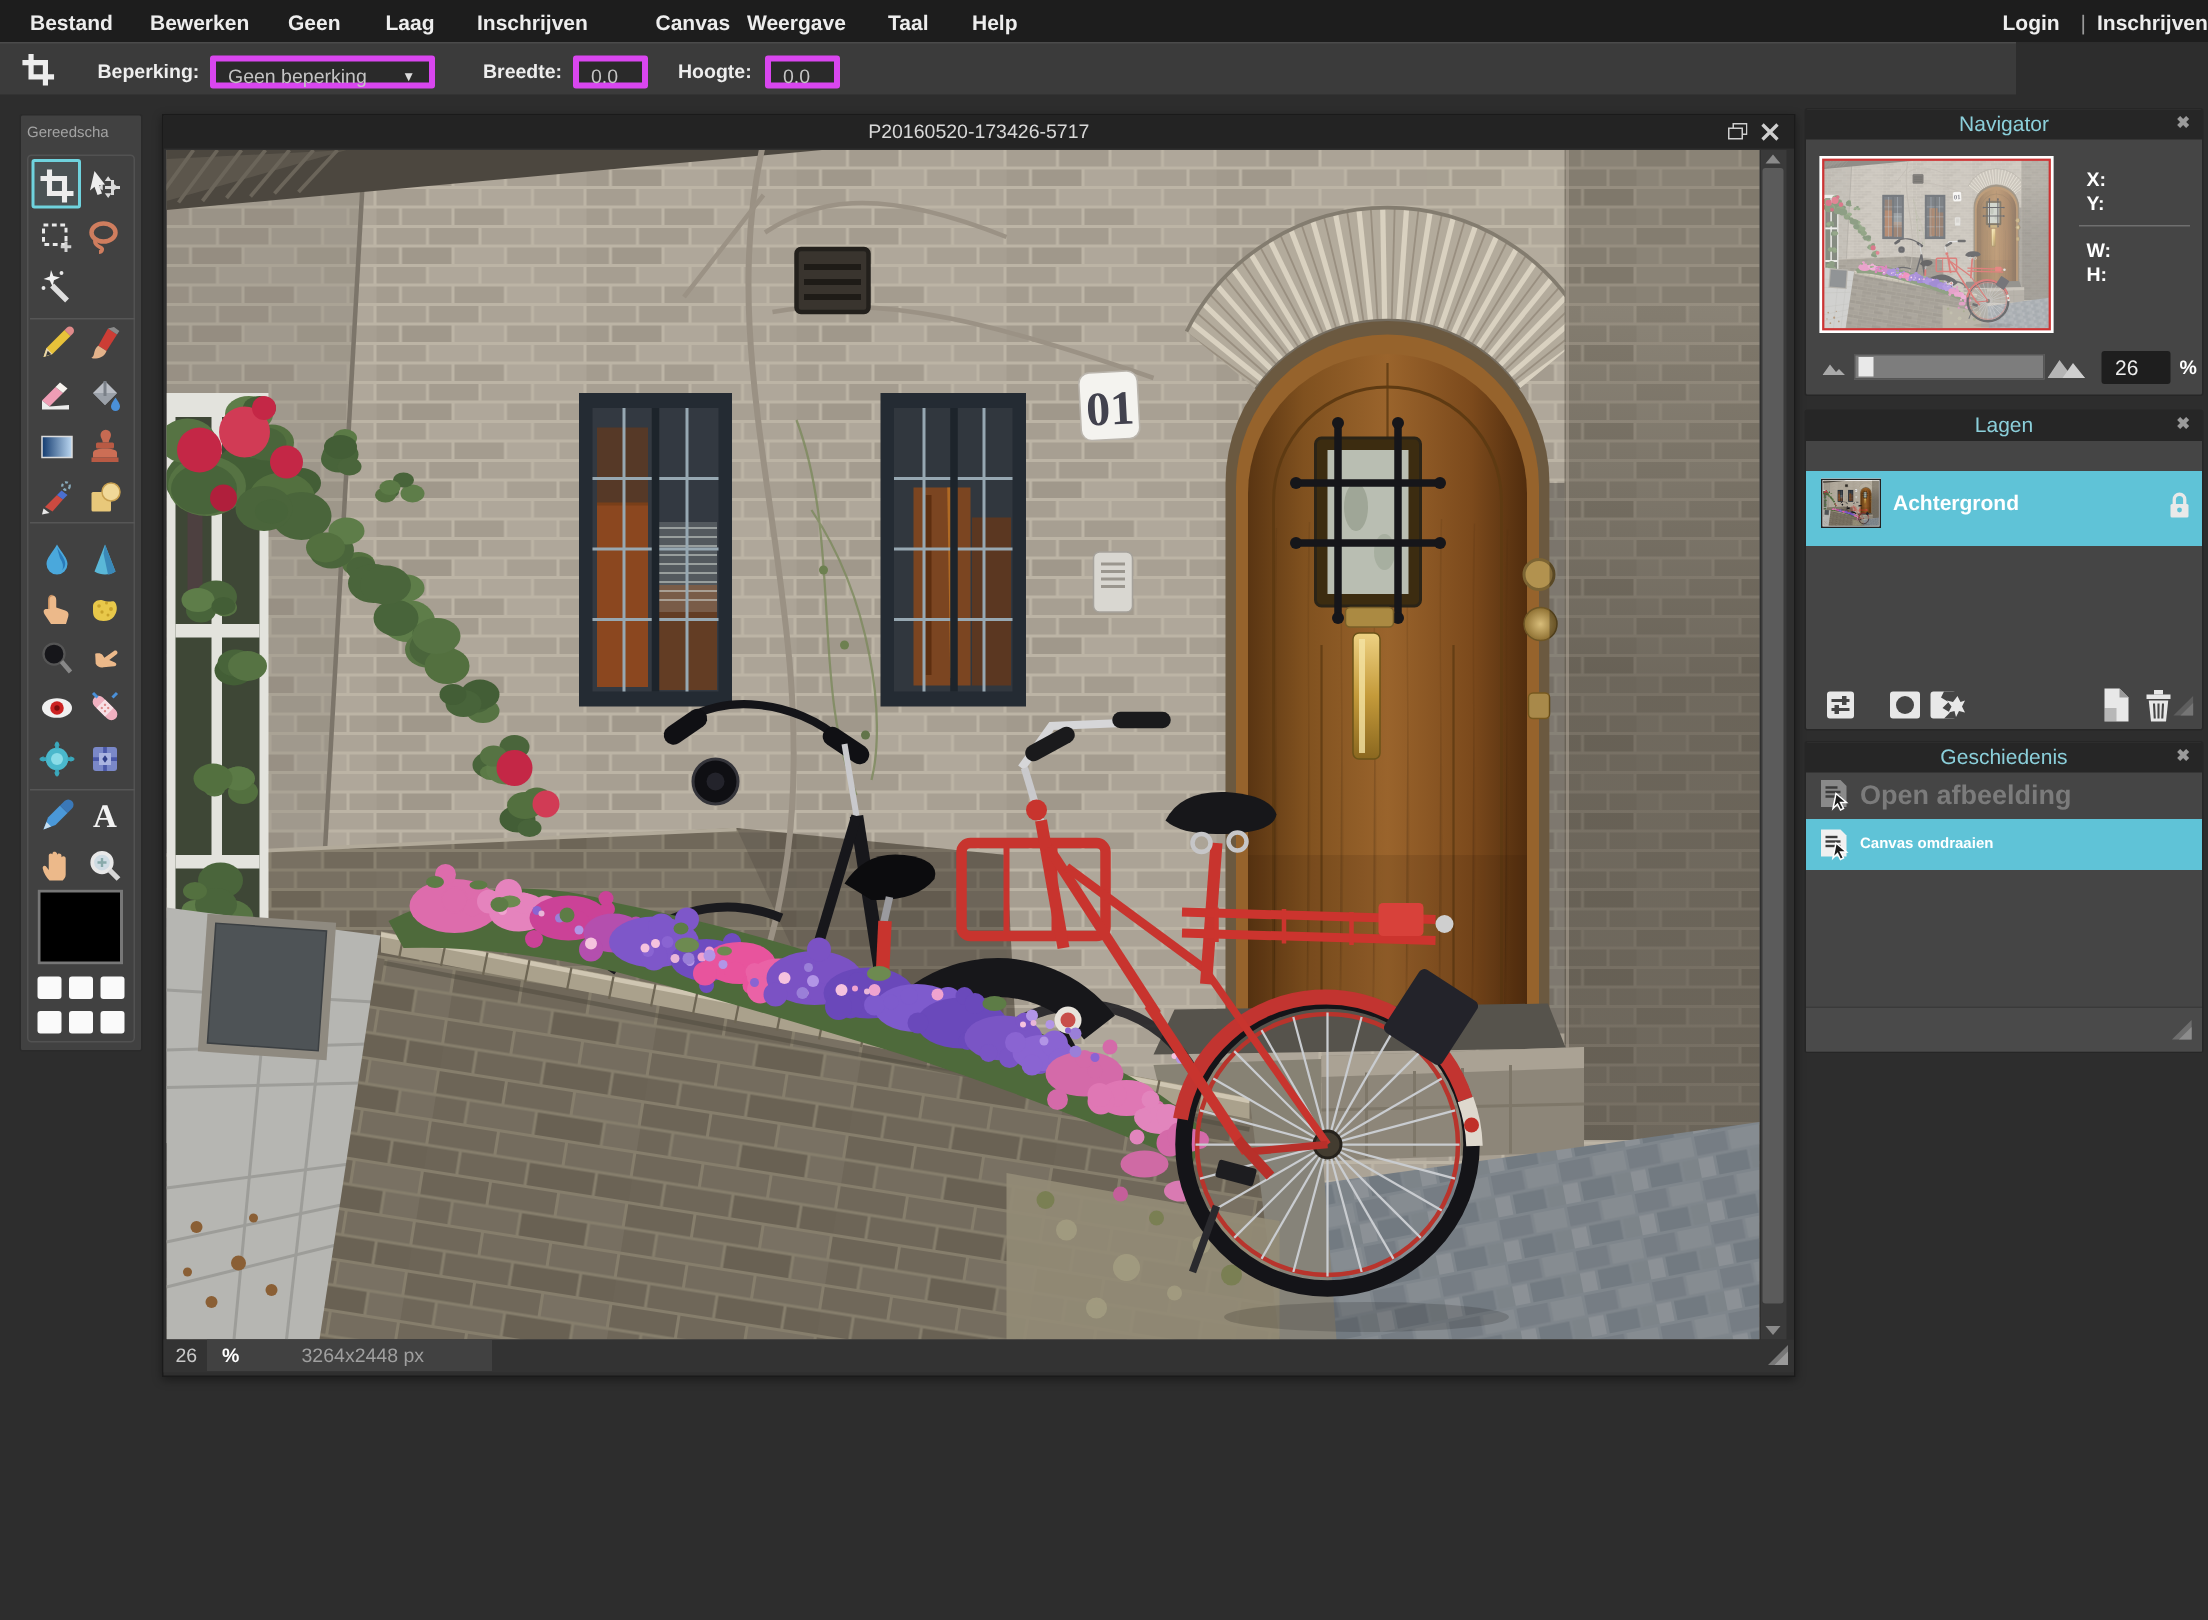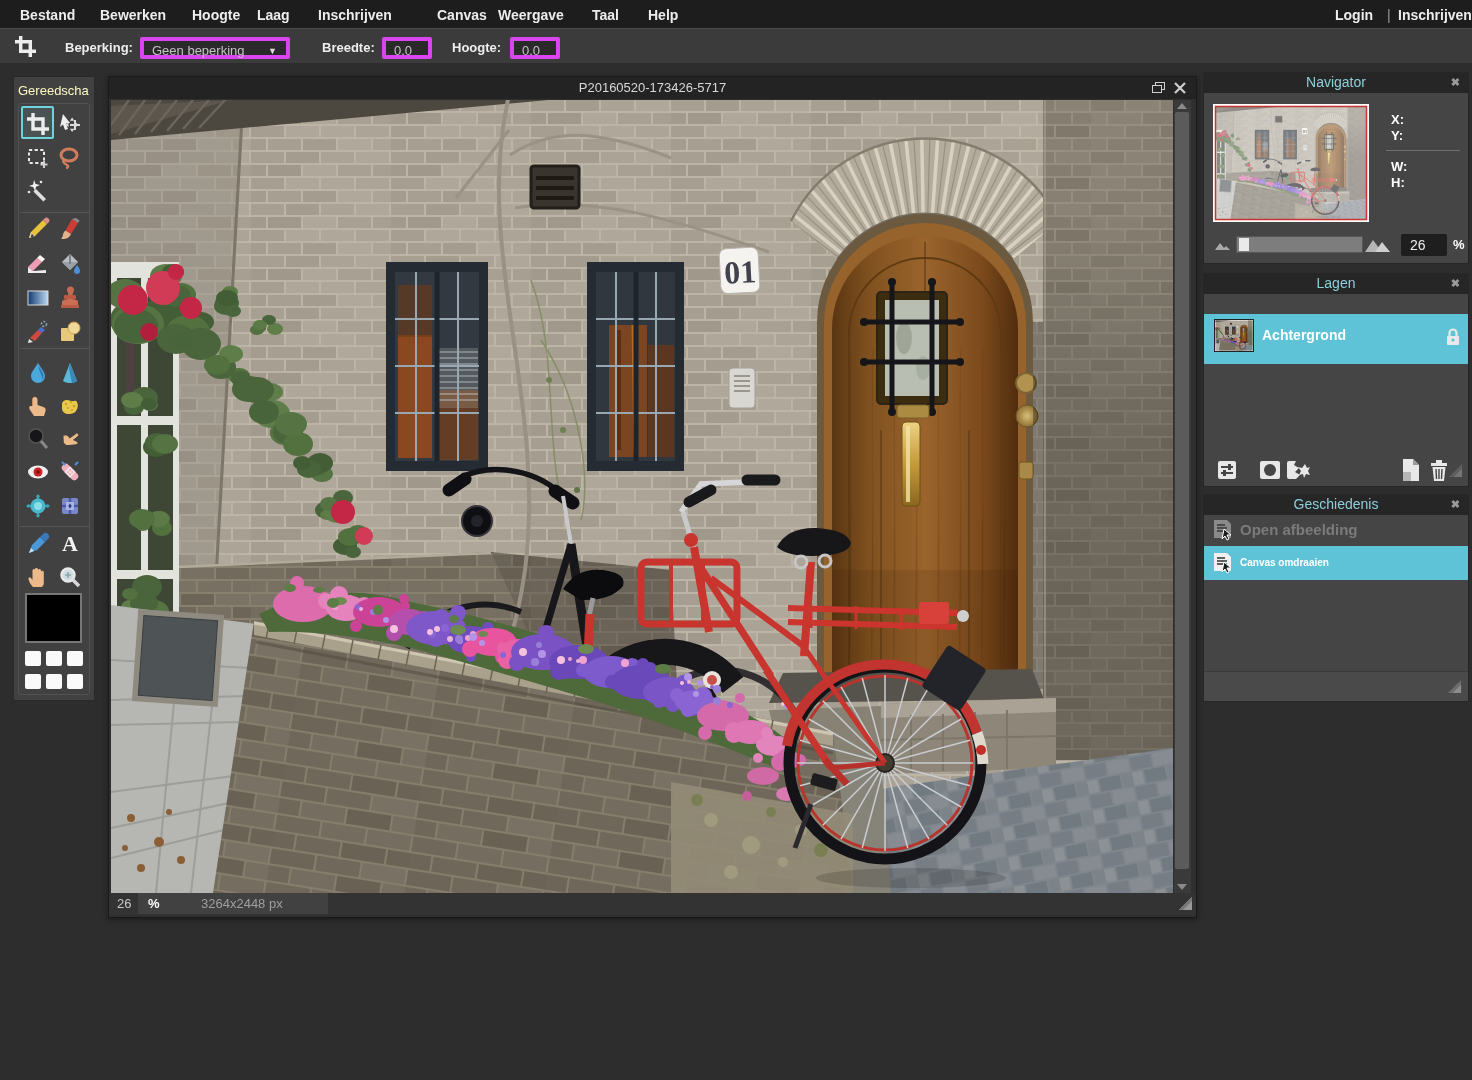--- a/index.html
+++ b/index.html
@@ -1,41 +1,41 @@
 <!DOCTYPE html>
 <html><head><meta charset="utf-8"><style>
 *{margin:0;padding:0;box-sizing:border-box}
 html,body{width:1472px;height:1080px;overflow:hidden;background:#2d2d2d;font-family:"Liberation Sans",sans-serif}
 .abs{position:absolute}
 #menubar{position:absolute;left:0;top:0;width:1472px;height:28px;background:#1d1d1d;color:#ededed;font-size:14px;font-weight:bold}
 #menubar span{position:absolute;top:7px}
-#toolbar{position:absolute;left:0;top:28px;width:1472px;height:35px;background:#3b3b3b;border-top:1px solid #4b4b4b;color:#eee;font-size:13px}
+#toolbar{position:absolute;left:0;top:28px;width:1344px;height:35px;background:#3b3b3b;border-top:1px solid #4b4b4b;color:#eee;font-size:13px}
 #toolbar .lbl{position:absolute;top:11px;font-weight:bold}
 .inp{position:absolute;top:8px;height:22px;background:#2a2a2a;border:4px solid #d946ef;border-radius:2px;color:#c4c4c4;font-size:13px;line-height:20px;padding-left:8px}
 #tools{position:absolute;left:13px;top:76px;width:82px;height:625px;background:#414141;border:1px solid #2a2a2a;border-radius:2px}
-#tools .ttl{color:#fef9c3;font-size:13px;padding:6px 0 5px 4px}
+#tools .ttl{color:#a3a3a3;font-size:10px;padding:6px 0 5px 4px}
 .ticon{position:absolute;width:24px;height:24px}
 #win{position:absolute;left:108px;top:76px;width:1089px;height:842px;background:#2f2f2f;border:1px solid #1a1a1a;box-shadow:0 2px 6px rgba(0,0,0,.4)}
 #wtitle{position:absolute;left:0;top:0;width:100%;height:22px;background:#232323;color:#d8d8d8;font-size:13px;text-align:center;line-height:21px}
 #vsb{position:absolute;left:1065px;top:23px;width:17px;height:793px;background:#3a3a3a}
 #vsb .thumb{position:absolute;left:1px;top:12px;width:14px;height:757px;background:#5b5b5b;border-radius:2px}
 #status{position:absolute;left:0px;top:816px;width:1087px;height:22px;background:#333;color:#c9c9c9;font-size:13px}
 #status .seg{position:absolute;left:29px;top:0;width:190px;height:21px;background:#414141}
 #navp,#lagp,#hisp{position:absolute;left:1203px;width:266px;background:#454545;border:1px solid #262626;border-radius:2px}
 .phead{height:20px;background:#262626;color:#8bcfda;font-size:14px;text-align:center;line-height:19px;position:relative}
 .phead .x{position:absolute;right:8px;top:3px;color:#9a9a9a;font-size:11px;font-weight:bold;line-height:13px}
 #navp{top:72px;height:192px}
 #lagp{top:273px;height:214px}
 #hisp{top:494px;height:208px}
 </style></head>
 <body>
 <div id="menubar">
 <span style="left:20px">Bestand</span>
     <span style="left:100px">Bewerken</span>
-    <span style="left:192px">Hoogte</span>
+    <span style="left:192px">Geen</span>
     <span style="left:257px">Laag</span>
     <span style="left:318px">Inschrijven</span>
     <span style="left:437px">Canvas</span>
     <span style="left:498px">Weergave</span>
     <span style="left:592px">Taal</span>
     <span style="left:648px">Help</span>
 <span style="left:1335px">Login</span>
     <span style="left:1387px;font-weight:normal;color:#999">|</span>
     <span style="left:1398px">Inschrijven</span>
 </div>
@@ -1058,21 +1058,21 @@
         </g>
       </svg>
 <svg style="position:absolute;right:5px;top:10px" width="15" height="15" viewBox="0 0 16 16">
         <path d="M15 1v14H1z" fill="#5e5e5e"></path>
         <path d="M15 6v9H6z" fill="#757575"></path>
       </svg>
 </div>
 </div>
 <div id="hisp">
 <div class="phead">Geschiedenis<span class="x">✖</span></div>
-<div style="position:absolute;left:0;top:22px;width:216px;height:26px;color:#7b7b7b;font-weight:bold;font-size:15px;line-height:26px">
+<div style="position:absolute;left:0;top:22px;width:216px;height:26px;color:#7b7b7b;font-weight:bold;font-size:18px;line-height:26px">
 <svg style="position:absolute;left:8px;top:2px" width="22" height="22" viewBox="0 0 22 22">
         <path d="M2 1h13l4 4v14H2z" fill="#8a8a8a"></path>
         <g stroke="#3c3c3c" stroke-width="1.6">
           <line x1="5" y1="6" x2="13" y2="6"></line>
           <line x1="5" y1="9" x2="15" y2="9"></line>
           <line x1="5" y1="12" x2="15" y2="12"></line>
         </g>
         <path d="M12 10l7 6-4 0 2 4-2 1-2-4-3 3z" fill="#1c1c1c" stroke="#fff" stroke-width="1"></path>
       </svg><span style="margin-left:36px">Open afbeelding</span></div>
 <div style="position:absolute;left:0;top:51px;width:264px;height:34px;background:#5fc3d7;color:#fff;font-weight:bold;font-size:10px;line-height:34px">

